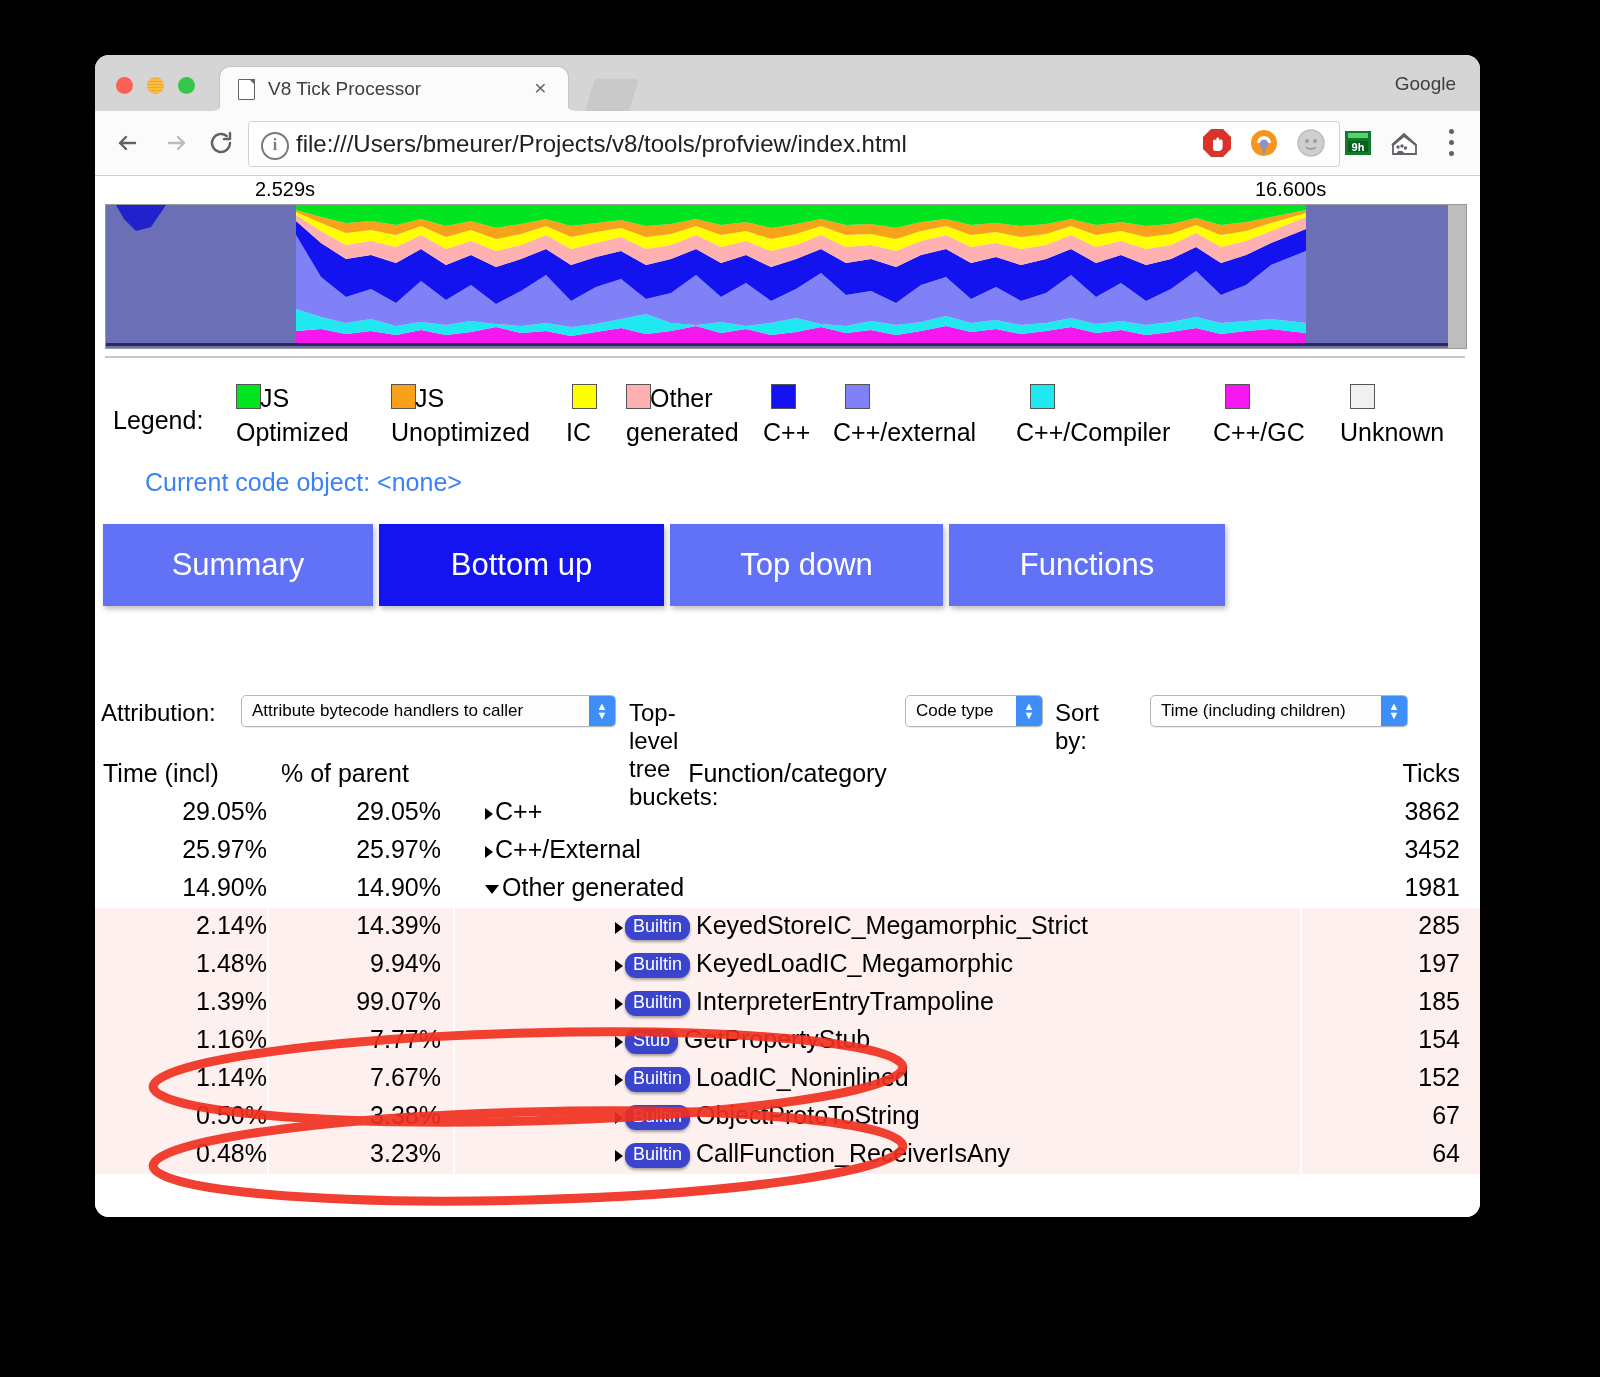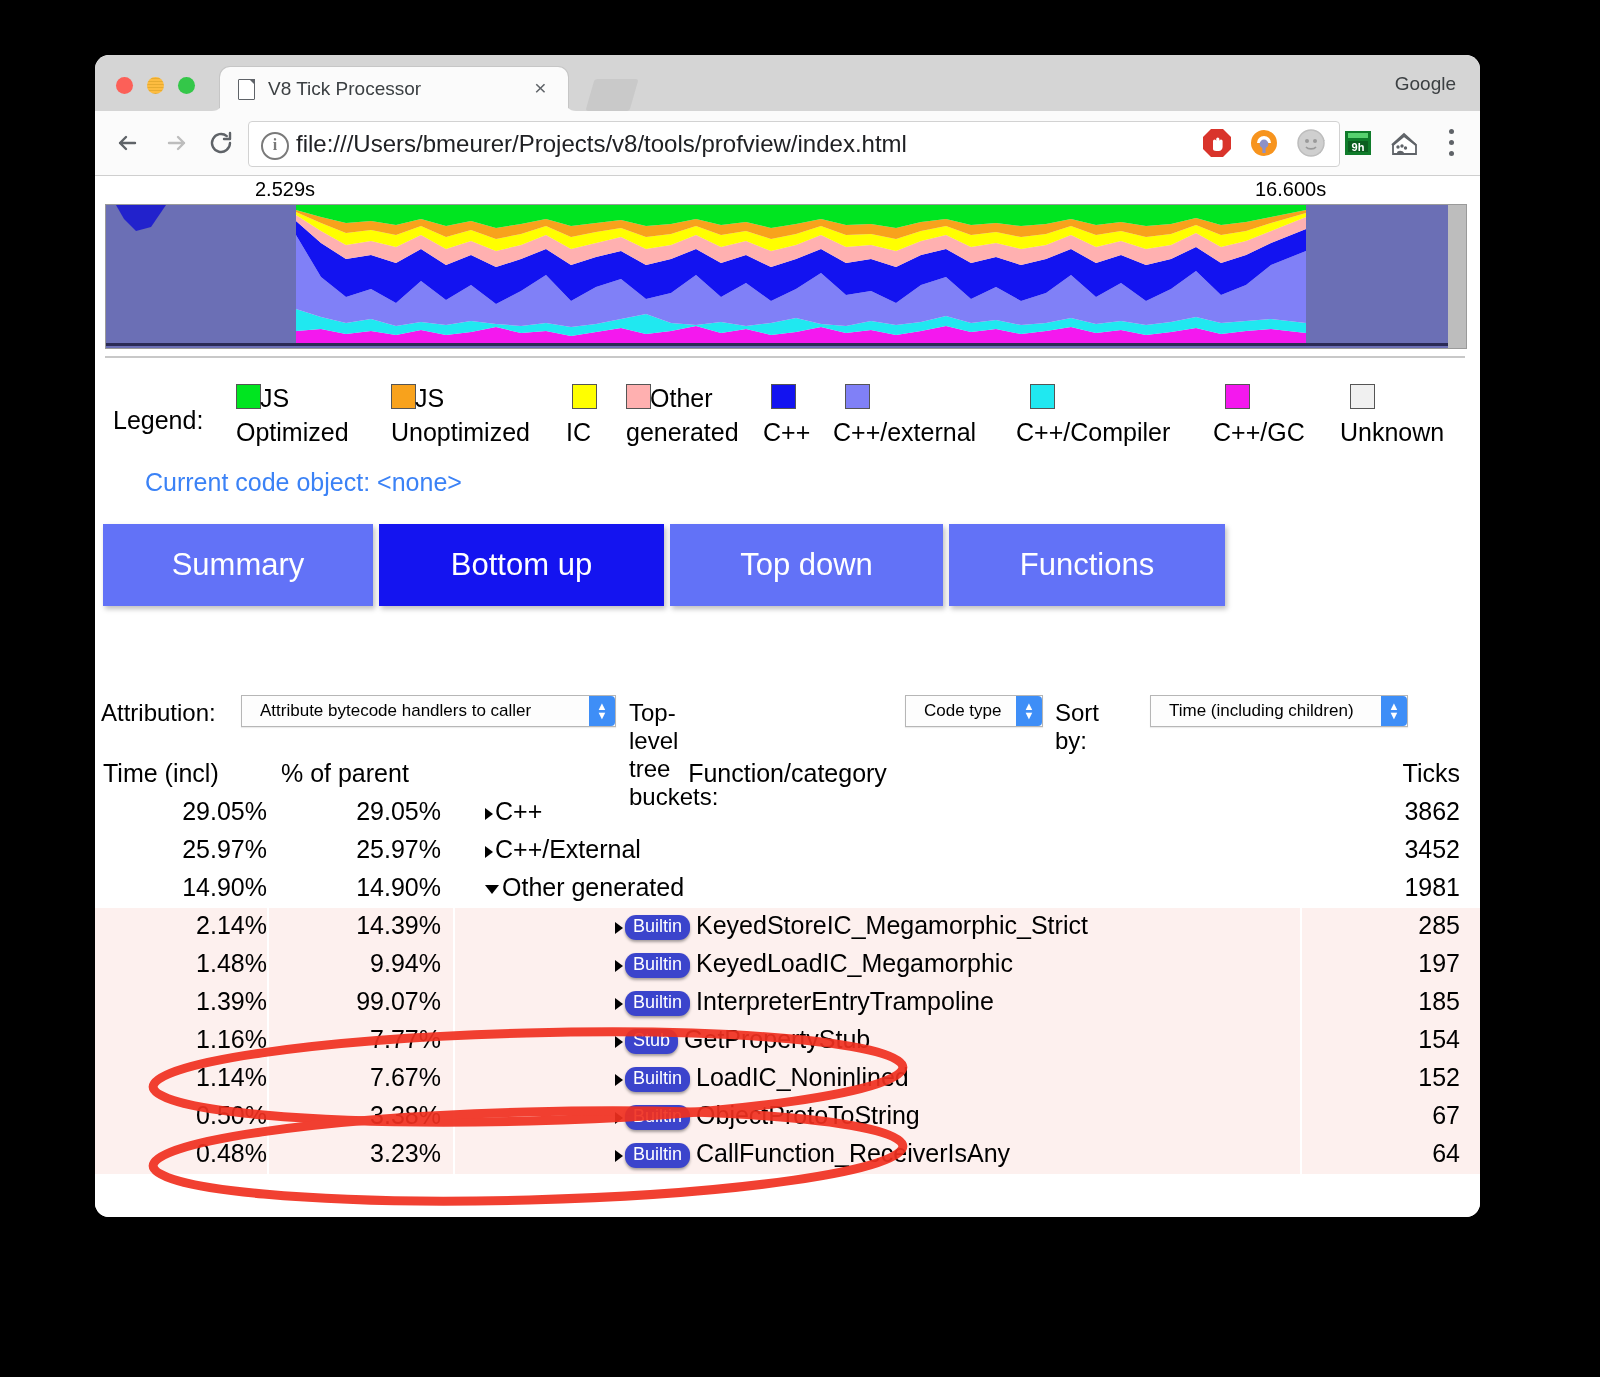--- a/index.html
+++ b/index.html
@@ -217,25 +217,25 @@
   .vbtn.active { background: #1414f0; }
 
   
   #controls { position: absolute; left: 0; top: 517px; height: 44px; }
   .ctl-label { position: absolute; font-size: 24px; color: #000; top: 6px; }
   .sel {
     position: absolute; top: 2px;
     height: 32px;
     background: #fdfdfd;
     border: 1px solid #b6b6b6;
-    border-radius: 0;
+    border-radius: 5px;
     box-shadow: 0 1px 1px rgba(0,0,0,.08);
     font-size: 17px; color: #000;
     display: flex; align-items: center;
-    padding-left: 18px;
+    padding-left: 10px;
     box-sizing: border-box;
     cursor: pointer;
   }
   .sel .arrows {
     position: absolute; right: 0; top: 0;
     width: 26px; height: 100%;
     background: #3e8ef7;
     border-radius: 0 4px 4px 0;
     color: #fff; font-size: 11px;
     display: flex; flex-direction: column;

